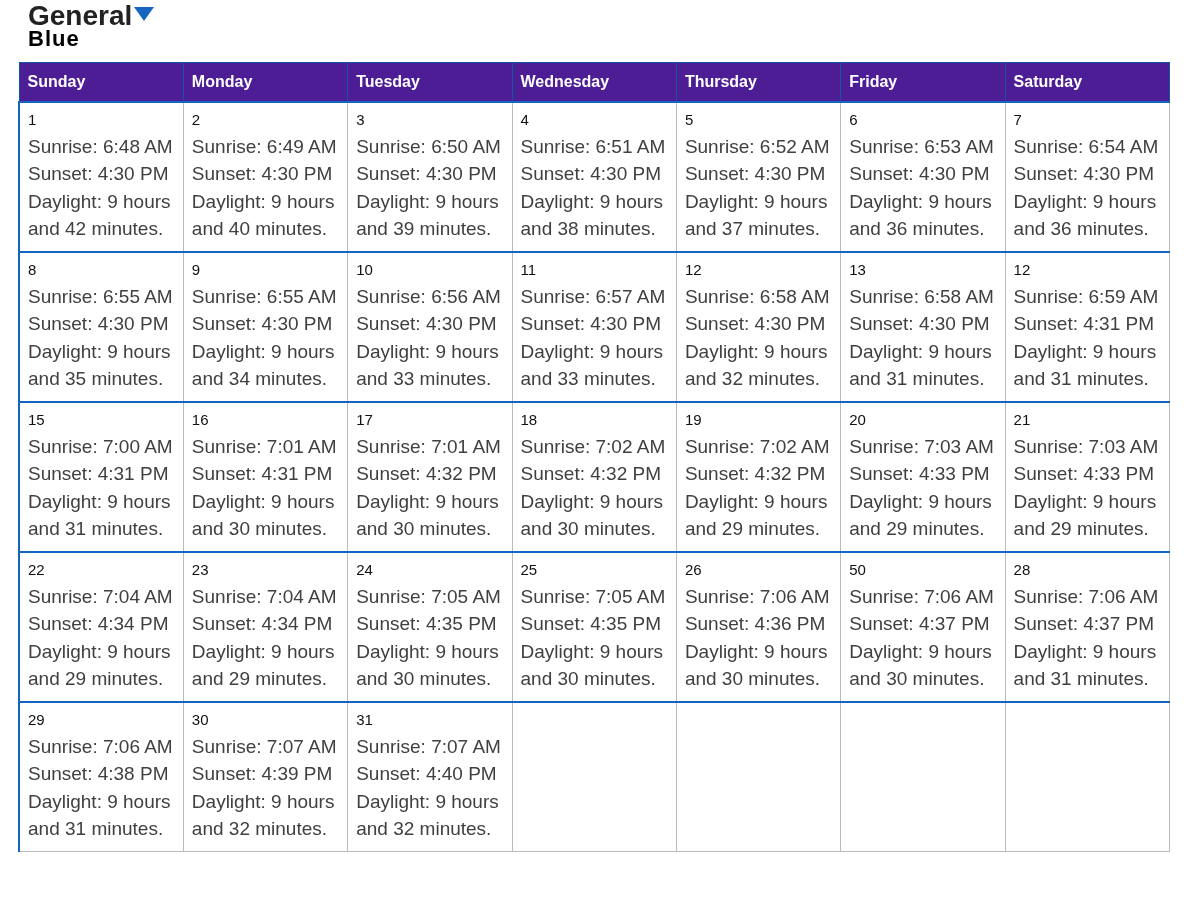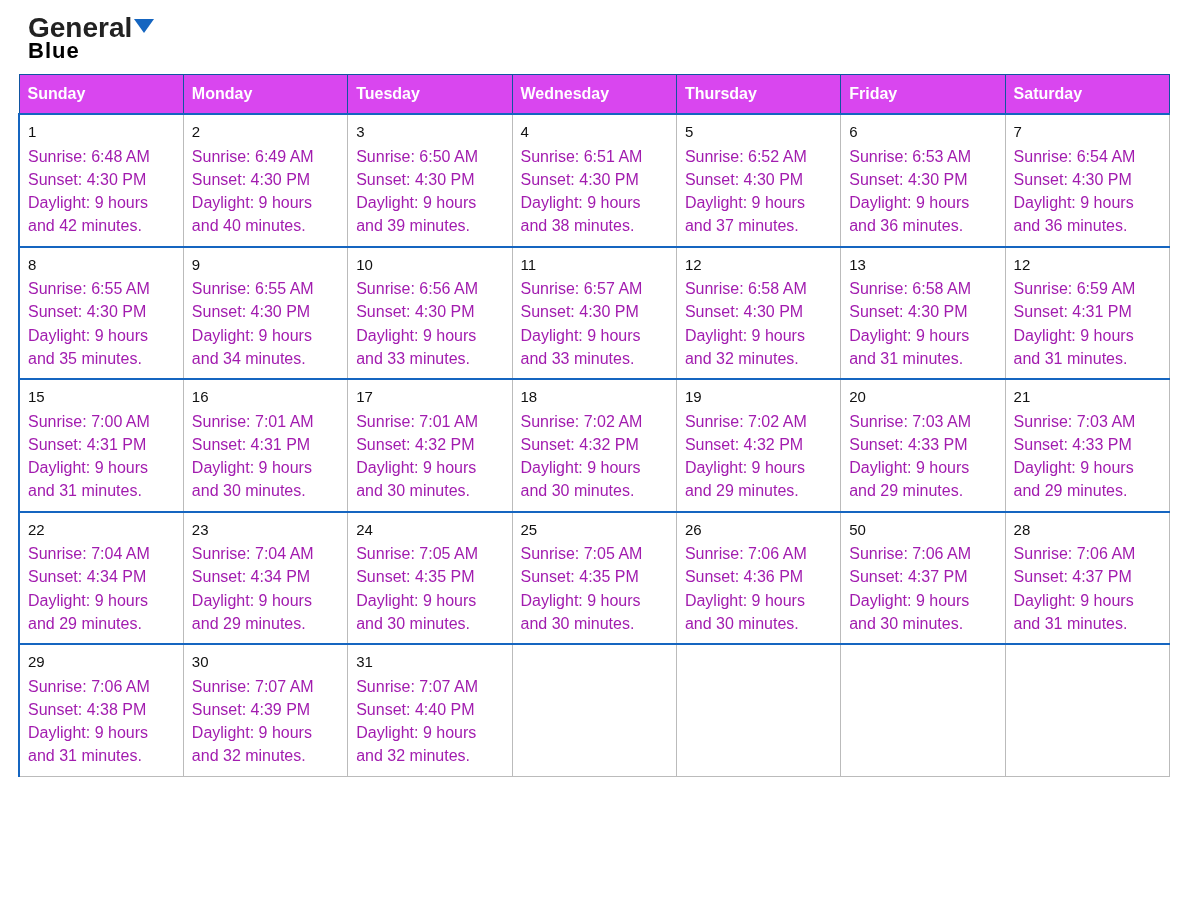--- a/index.html
+++ b/index.html
@@ -8,21 +8,20 @@
       background: #fff;
       color: #222;
       width: 1188px;
       min-height: 918px;
     }
     .header {
       display: flex;
       justify-content: space-between;
       align-items: flex-end;
       padding: 2px 28px 10px 28px;
-      margin-top: 12px;
     }
     .logo-area {
       display: flex;
       flex-direction: column;
       align-items: flex-start;
     }
     .logo-text {
       font-size: 28px;
       font-weight: bold;
       color: #222;
@@ -63,21 +62,21 @@
     }
     .calendar-wrapper {
       padding: 0 18px 18px 18px;
     }
     table {
       width: 100%;
       border-collapse: collapse;
       table-layout: fixed;
     }
     thead tr th {
-      background: #d946ef;
+      background: #4c1d95;
       color: #fff;
       font-size: 16px;
       font-weight: 600;
       padding: 10px 8px;
       text-align: left;
       border: 1px solid #1155a0;
     }
     tbody tr td {
       vertical-align: top;
       border: 1px solid #bbb;
@@ -89,22 +88,22 @@
     tbody tr td:first-child {
       border-left: 2px solid #1565c0;
     }
     .day-num {
       font-size: 15px;
       font-weight: 500;
       margin-bottom: 2px;
       color: #111;
     }
     .day-info {
-      color: #a21caf;
-      font-size: 16px;
+      color: #404040;
+      font-size: 19px;
     }
     .empty-cell {
       background: #fff;
     }
     tbody tr {
       border-top: 2px solid #1565c0;
     }
   </style>
 </head>
 <body>

